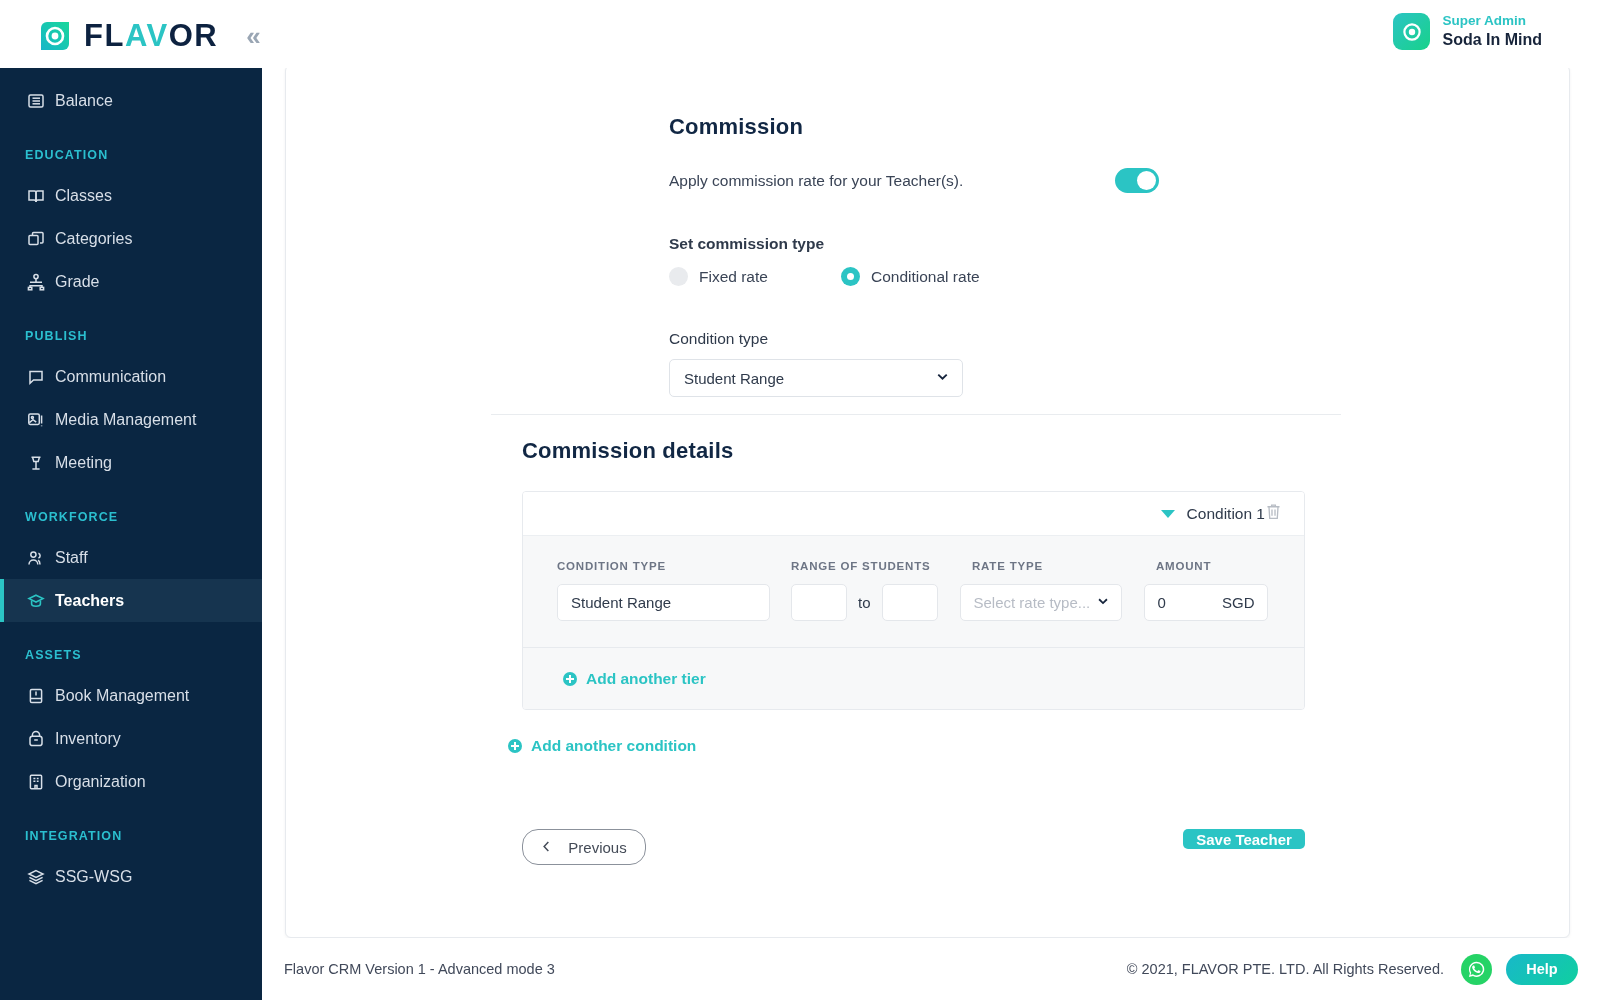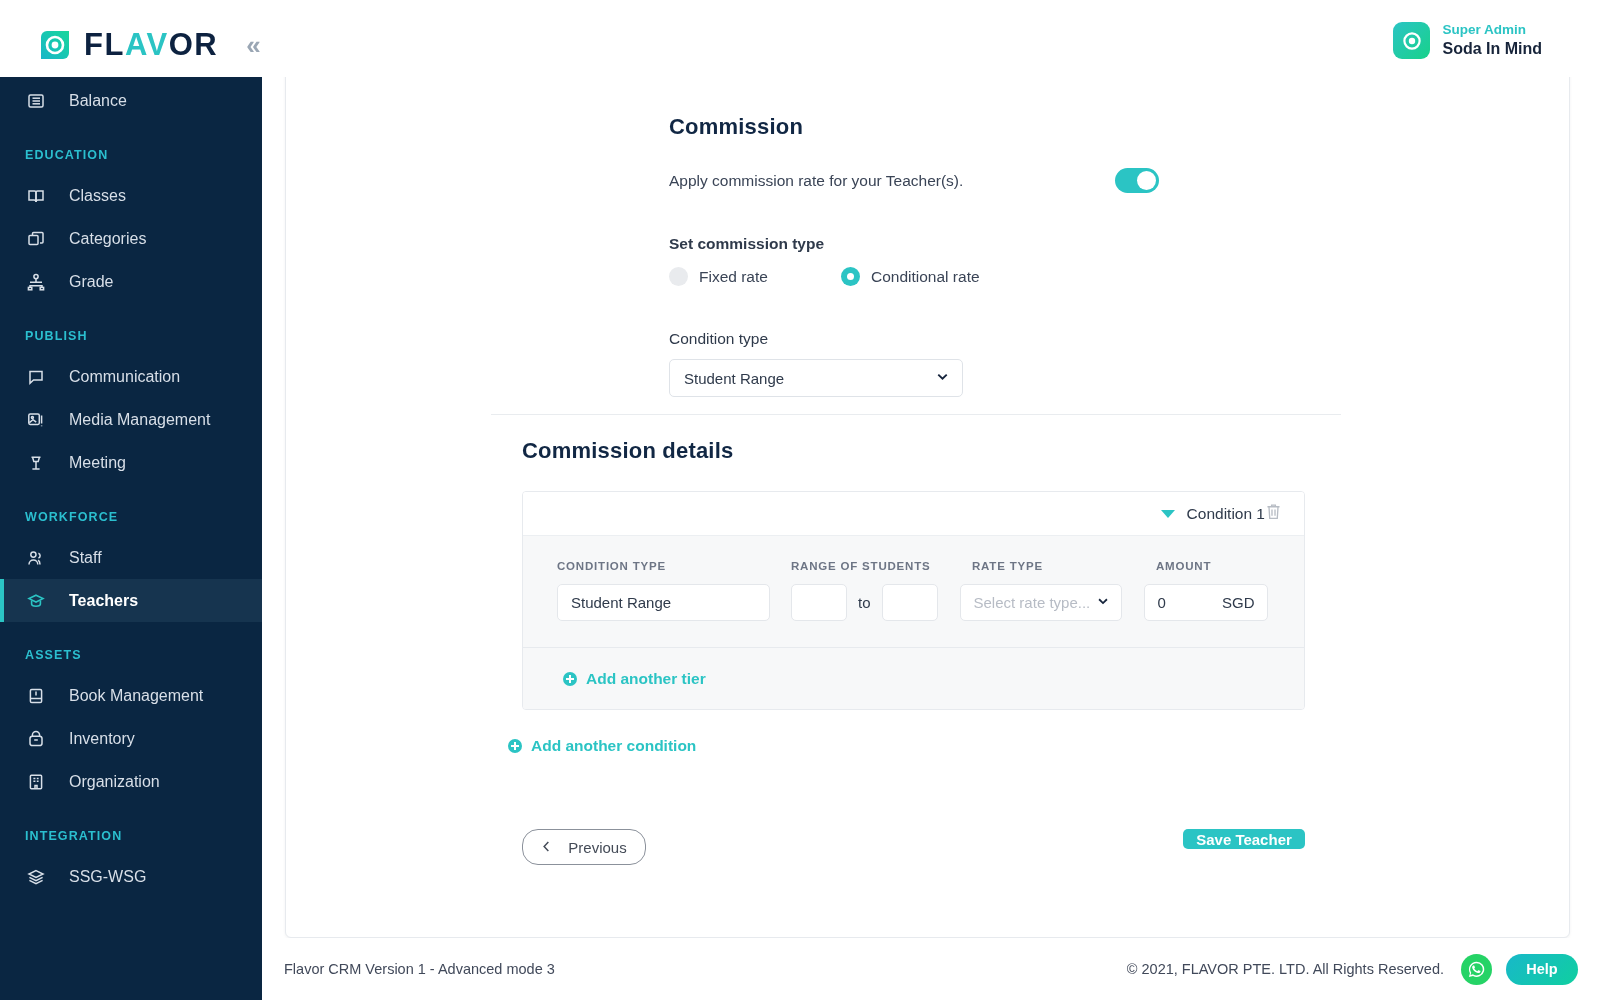--- a/index.html
+++ b/index.html
@@ -6,21 +6,21 @@
   html, body {
     width: 1600px; height: 1000px;
     font-family: "Liberation Sans", sans-serif;
     background: #ffffff;
     overflow: hidden;
   }
   .app { position: relative; width: 1600px; height: 1000px; }
 
   
   .topbar {
-    position: absolute; top: 12px; left: 0; width: 1600px; height: 65px;
+    position: absolute; top: 3px; left: 0; width: 1600px; height: 65px;
     background: #ffffff; display: flex; align-items: center;
     z-index: 30;
   }
   .logo-wrap { display: flex; align-items: center; padding-left: 38px; gap: 12px; }
   .logo-mark { width: 34px; height: 34px; position: relative; }
   .logo-text { font-size: 31px; font-weight: 800; letter-spacing: 1.5px;
                color: #0d2240; line-height: 1; display: flex; }
   .logo-text .teal { color: #2bc4c4; }
   .collapse-btn { margin-left: 16px; color: #9aa6b4; font-size: 26px; line-height: 1;
                   cursor: pointer; font-weight: 600; }
@@ -33,21 +33,21 @@
   .user-meta { line-height: 1.25; }
   .user-role { color: #2bc4c4; font-size: 13.5px; font-weight: 700; }
   .user-name { color: #17243a; font-size: 16px; font-weight: 700; }
 
   
   .sidebar {
     position: absolute; top: 65px; left: 0; width: 262px; height: 935px;
     background: #0a2642; overflow: hidden; z-index: 20;
   }
   .nav-item {
-    display: flex; align-items: center; gap: 22px;
+    display: flex; align-items: center; gap: 8px;
     height: 43px; padding-left: 25px; color: #d8dfe8; font-size: 16px;
     cursor: pointer; position: relative;
   }
   .nav-item .ico { width: 22px; height: 22px; display:flex; align-items:center; justify-content:center; flex:0 0 22px; }
   .nav-item.active { background: #16344f; color: #ffffff; font-weight: 700; }
   .nav-item.active::before {
     content:""; position:absolute; left:0; top:0; bottom:0; width:4px; background:#2bc4c4;
   }
   .nav-item.active .ico svg { stroke: #2bc4c4; }
   .nav-group {

